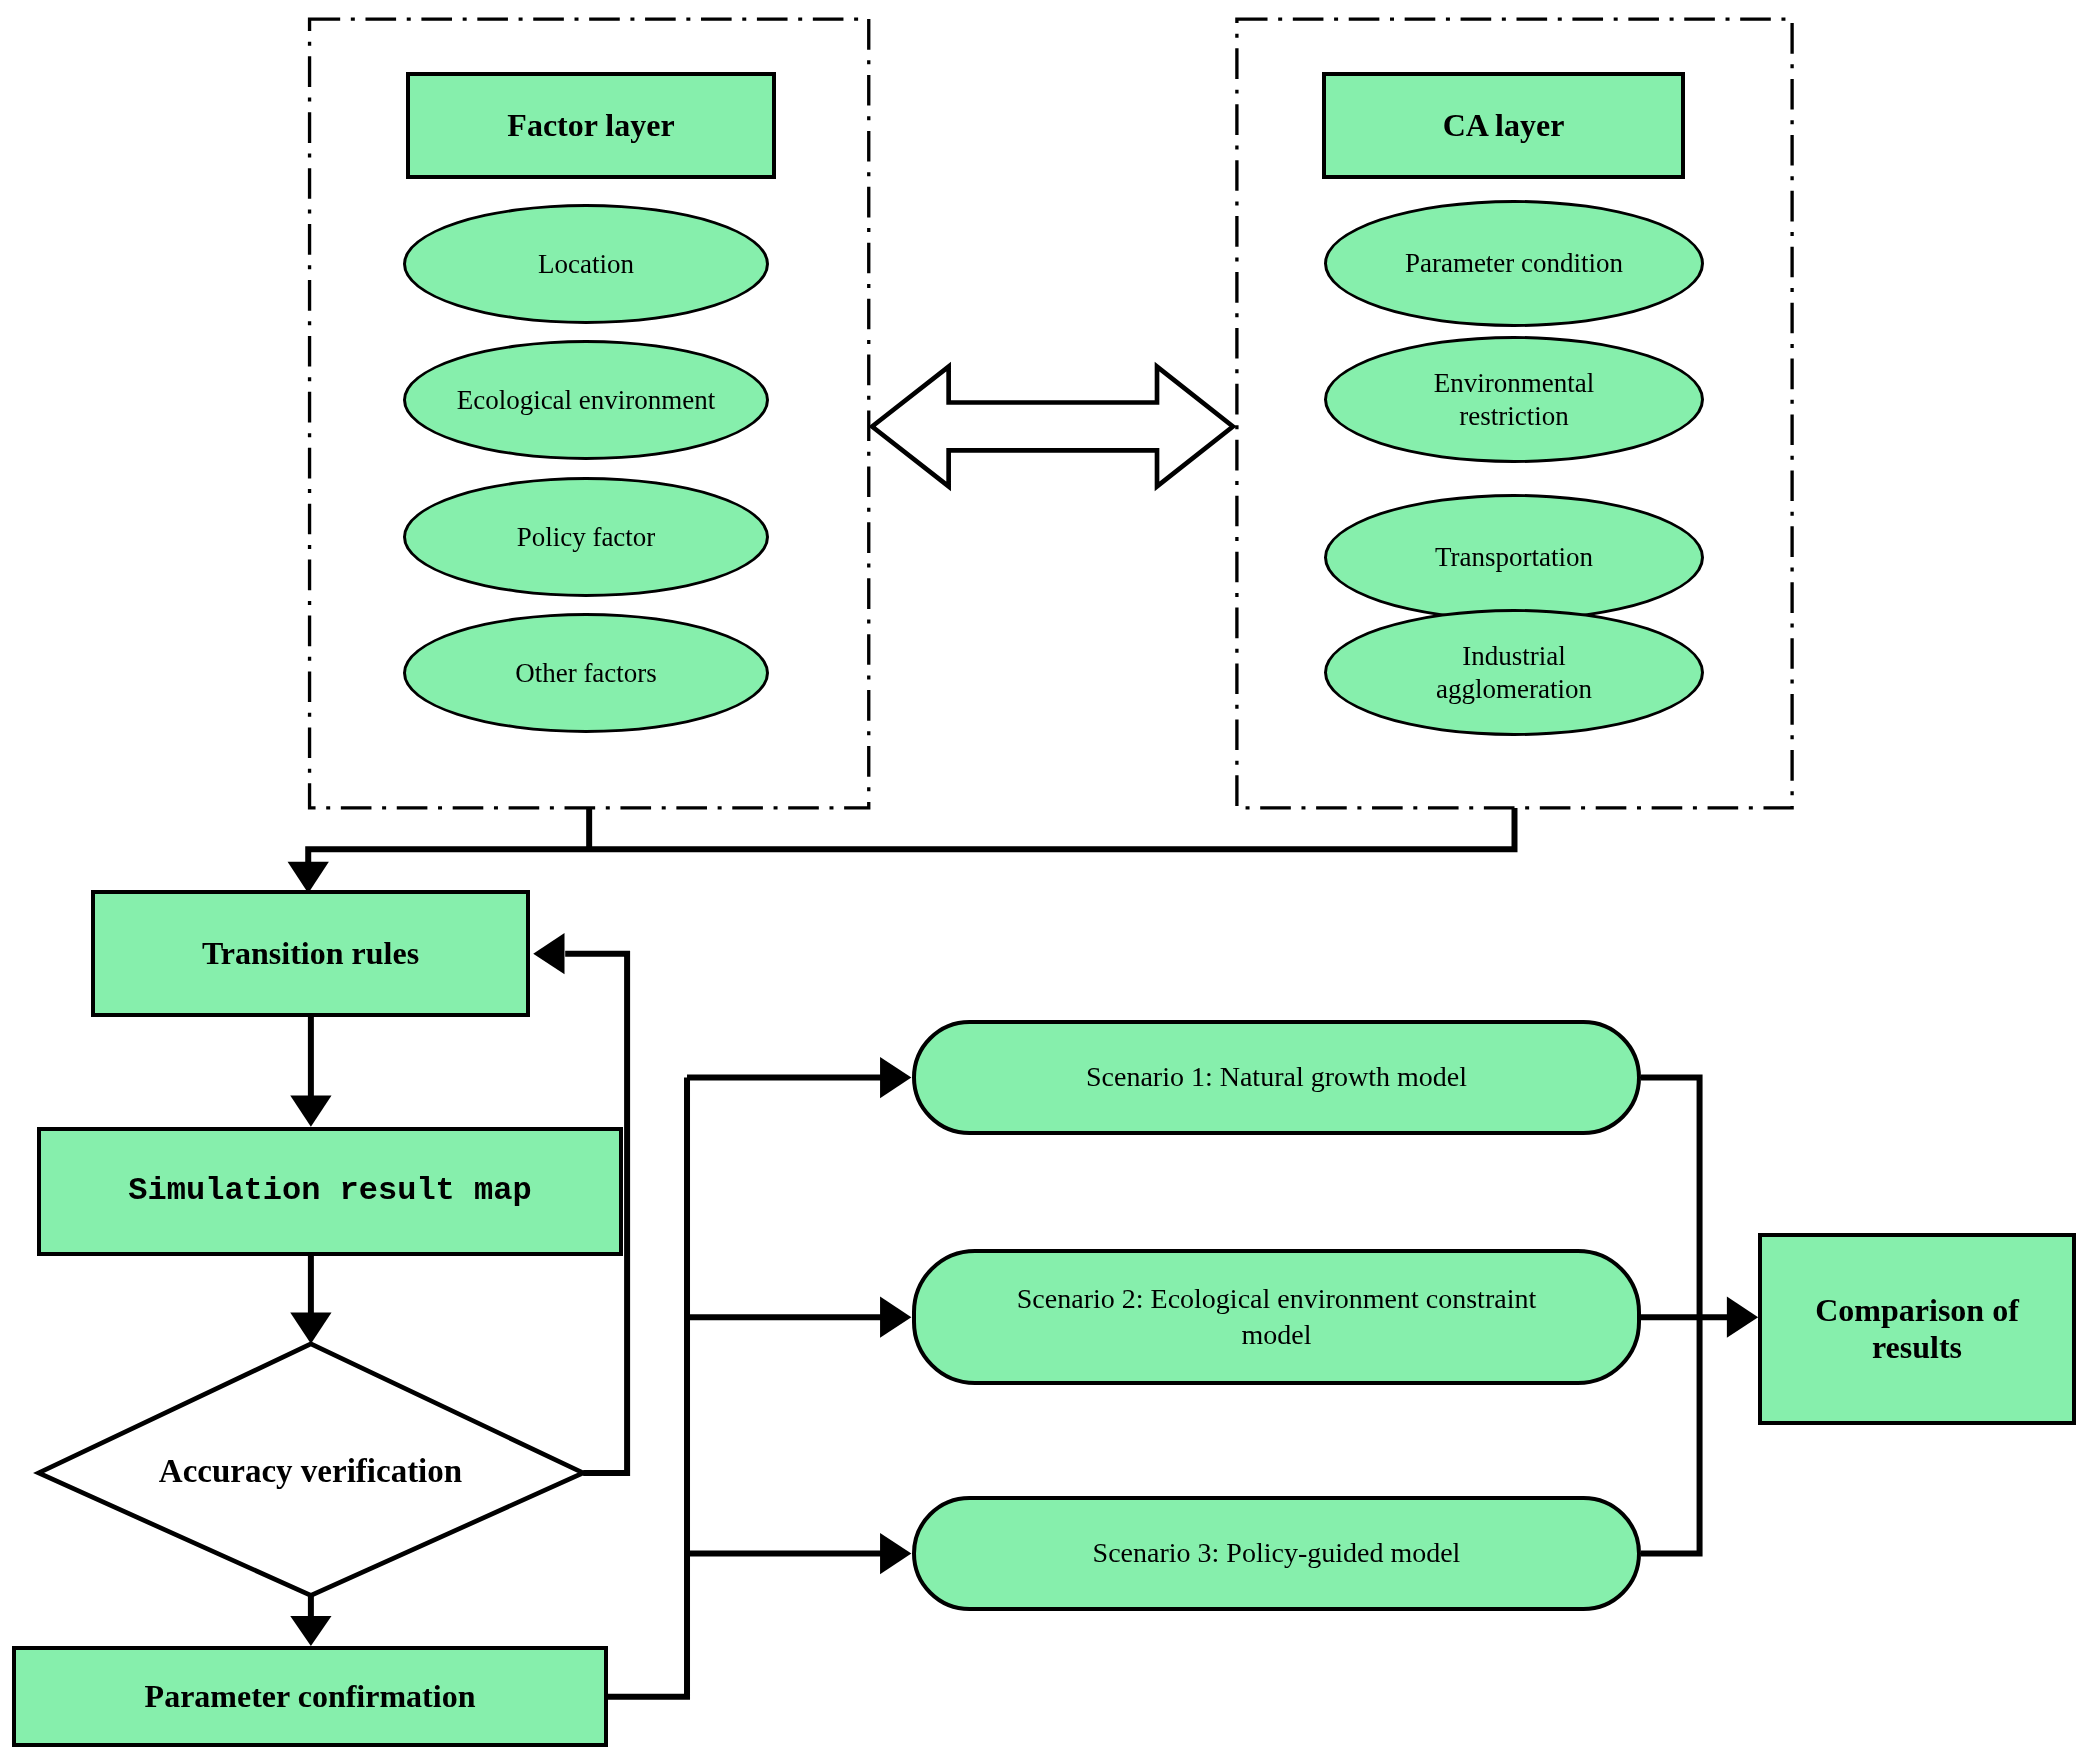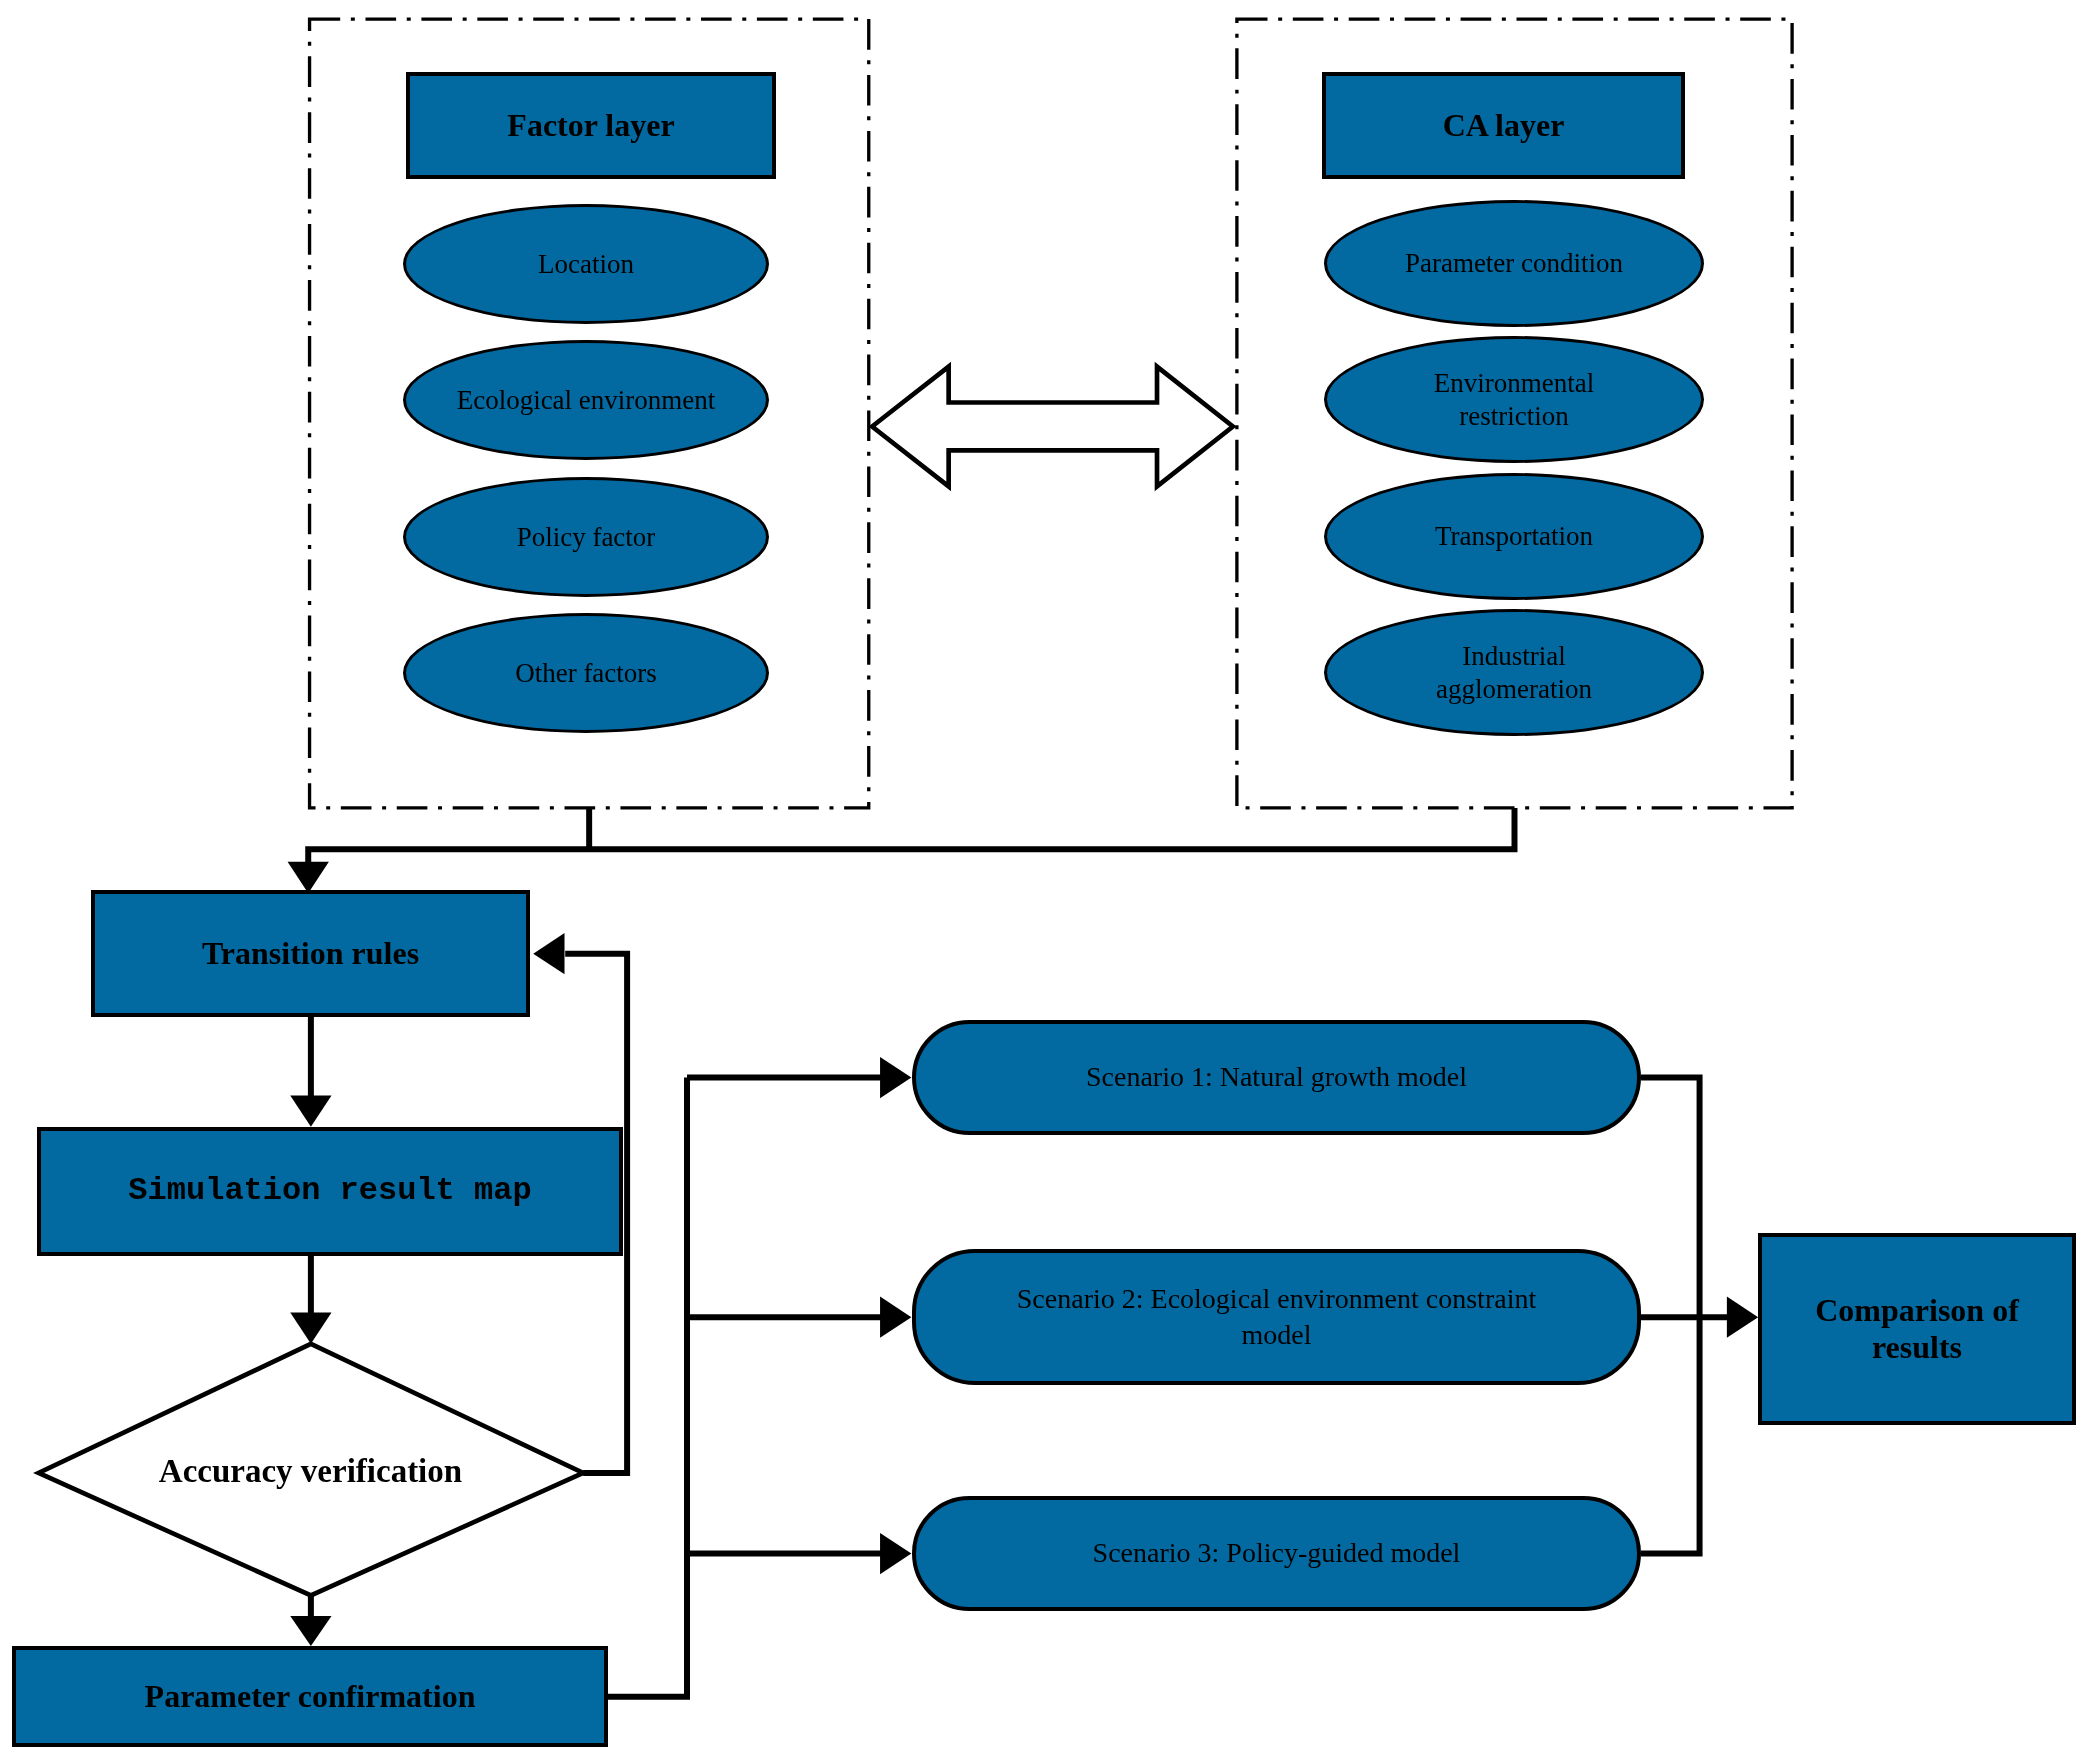--- a/index.html
+++ b/index.html
@@ -8,21 +8,21 @@
     width:2097px;height:1753px;
     background:#ffffff;
     font-family:"Liberation Serif","DejaVu Serif",serif;
     color:#000;
     overflow:hidden;
   }
   .wires{position:absolute;left:0;top:0;z-index:1;}
   .shape{
     position:absolute;z-index:2;
     display:flex;align-items:center;justify-content:center;
-    text-align:center;background:#0369a1;box-sizing:border-box;
+    text-align:center;background:#86efac;box-sizing:border-box;
   }
   .rectbox{
     border:4px solid #000;
     font-weight:bold;font-size:32px;line-height:1.15;
   }
   .ellipse{
     border:3.3px solid #000;border-radius:50%;
     font-size:27px;line-height:1.22;
   }
   .stadium{
@@ -83,21 +83,21 @@
   <div class="shape rectbox" style="left:406px;top:72px;width:370px;height:107px;">Factor layer</div>
   <div class="shape rectbox" style="left:1322px;top:72px;width:363px;height:107px;">CA layer</div>
 
   <div class="shape ellipse" style="left:403px;top:204px;width:366px;height:120px;padding:0 47px;">Location</div>
   <div class="shape ellipse" style="left:403px;top:340px;width:366px;height:120px;padding:0 47px;">Ecological environment</div>
   <div class="shape ellipse" style="left:403px;top:477px;width:366px;height:120px;padding:0 47px;">Policy factor</div>
   <div class="shape ellipse" style="left:403px;top:613px;width:366px;height:120px;padding:0 47px;">Other factors</div>
 
   <div class="shape ellipse" style="left:1324px;top:200px;width:380px;height:127px;padding:0 73px;">Parameter condition</div>
   <div class="shape ellipse" style="left:1324px;top:336px;width:380px;height:127px;padding:0 73px;">Environmental restriction</div>
-  <div class="shape ellipse" style="left:1324px;top:473px;width:380px;height:127px;padding:0 73px;text-align:center;">Transportation</div>
+  <div class="shape ellipse" style="left:1324px;top:494px;width:380px;height:127px;padding:0 73px;text-align:center;">Transportation</div>
   <div class="shape ellipse" style="left:1324px;top:609px;width:380px;height:127px;padding:0 73px;">Industrial agglomeration</div>
 
   <div class="shape rectbox" style="left:91px;top:890px;width:439px;height:127px;">Transition rules</div>
   <div class="shape rectbox" style="left:37px;top:1127px;width:586px;height:129px;font-family:Liberation Mono, monospace;">Simulation result map</div>
   <div class="diamond-label" style="left:23px;top:1438px;width:575px;height:67px;">Accuracy verification</div>
   <div class="shape rectbox" style="left:12px;top:1646px;width:596px;height:101px;">Parameter confirmation</div>
 
   <div class="shape stadium" style="left:912px;top:1020px;width:729px;height:115px;">
     <span class="lbl">Scenario 1: Natural growth model</span>
   </div>

